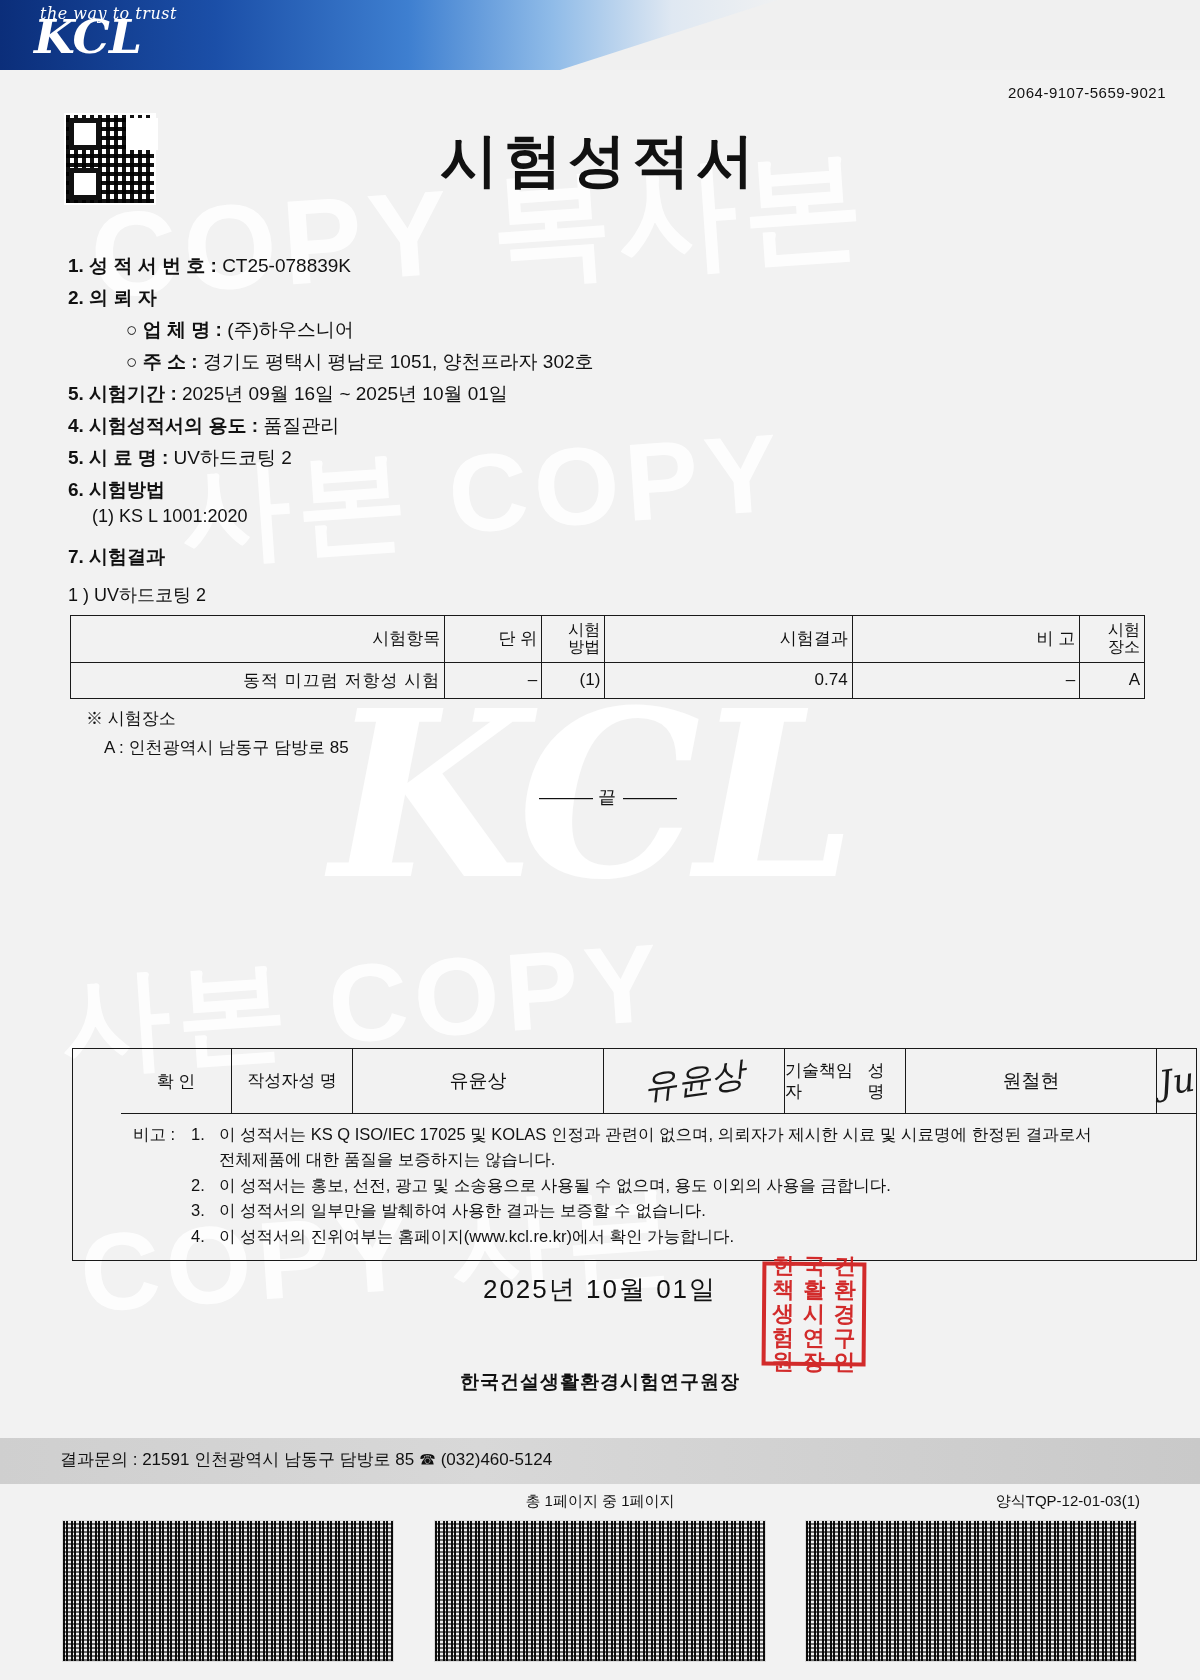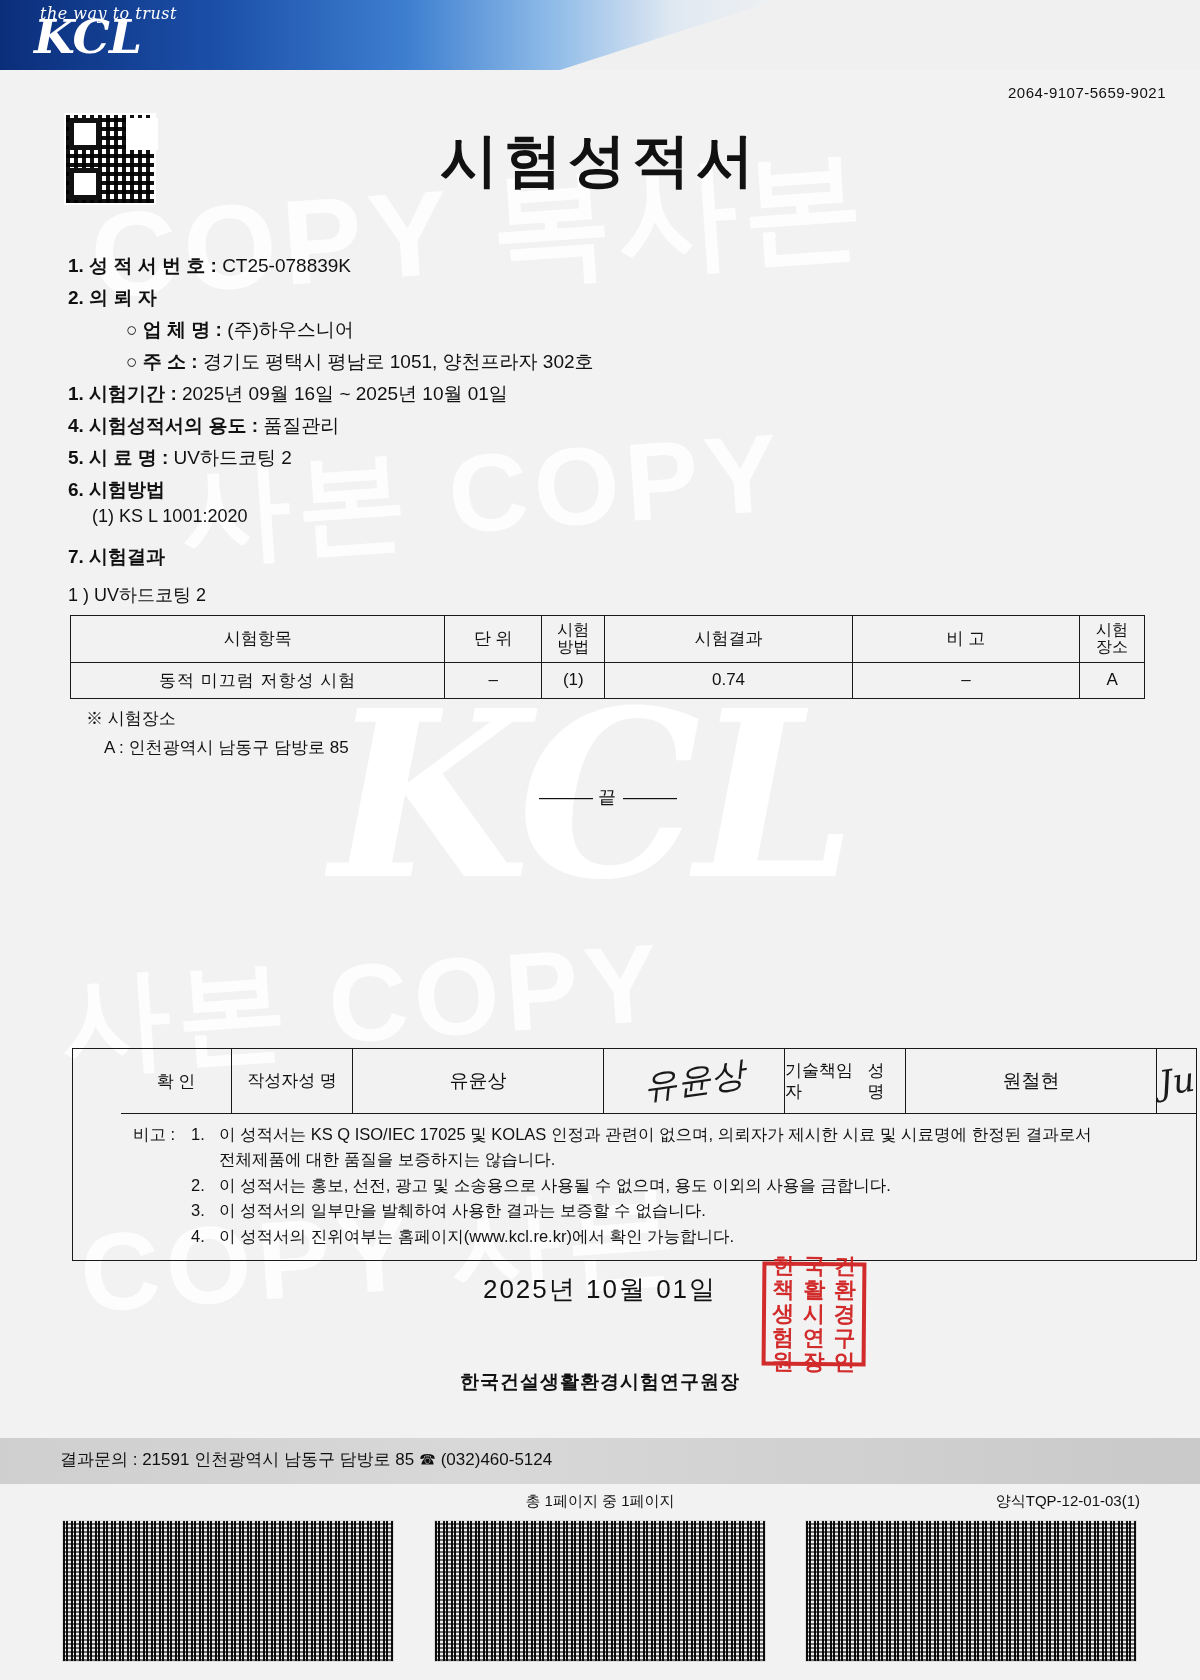--- a/index.html
+++ b/index.html
@@ -147,21 +147,21 @@
     margin-top: 10px;
   }
   table.result {
     border-collapse: collapse;
     margin: 8px 0 0 62px;
     width: 1075px;
     font-size: 17px;
   }
   table.result th, table.result td {
     border: 1.6px solid #1a1a1a;
-    text-align: center;
+    text-align: right;
     padding: 6px 4px;
     font-weight: normal;
   }
   table.result th { font-weight: normal; }
   table.result .th2 { line-height: 1.05; font-size: 16px; }
   td.item { text-align: left; padding-left: 14px; letter-spacing: 1px;}
 
   .note-star { margin-left: 78px; margin-top: 8px; font-size: 17px; }
   .note-a { margin-left: 96px; margin-top: 6px; font-size: 17px; }
 
@@ -333,21 +333,21 @@
       <span>○ 업 체 명 :</span>
       <span class="val">(주)하우스니어</span>
     </div>
 
     <div class="line indent1">
       <span>○ 주    소 :</span>
       <span class="val">경기도 평택시 평남로 1051, 양천프라자 302호</span>
     </div>
 
     <div class="line">
-      <span>1. 시험기간 :</span>
+      <span>5. 시험기간 :</span>
       <span class="val">2025년 09월 16일 ~ 2025년 10월 01일</span>
     </div>
 
     <div class="line">
       <span>4. 시험성적서의 용도 :</span>
       <span class="val">품질관리</span>
     </div>
 
     <div class="line">
       <span>5. 시 료 명 :</span>

